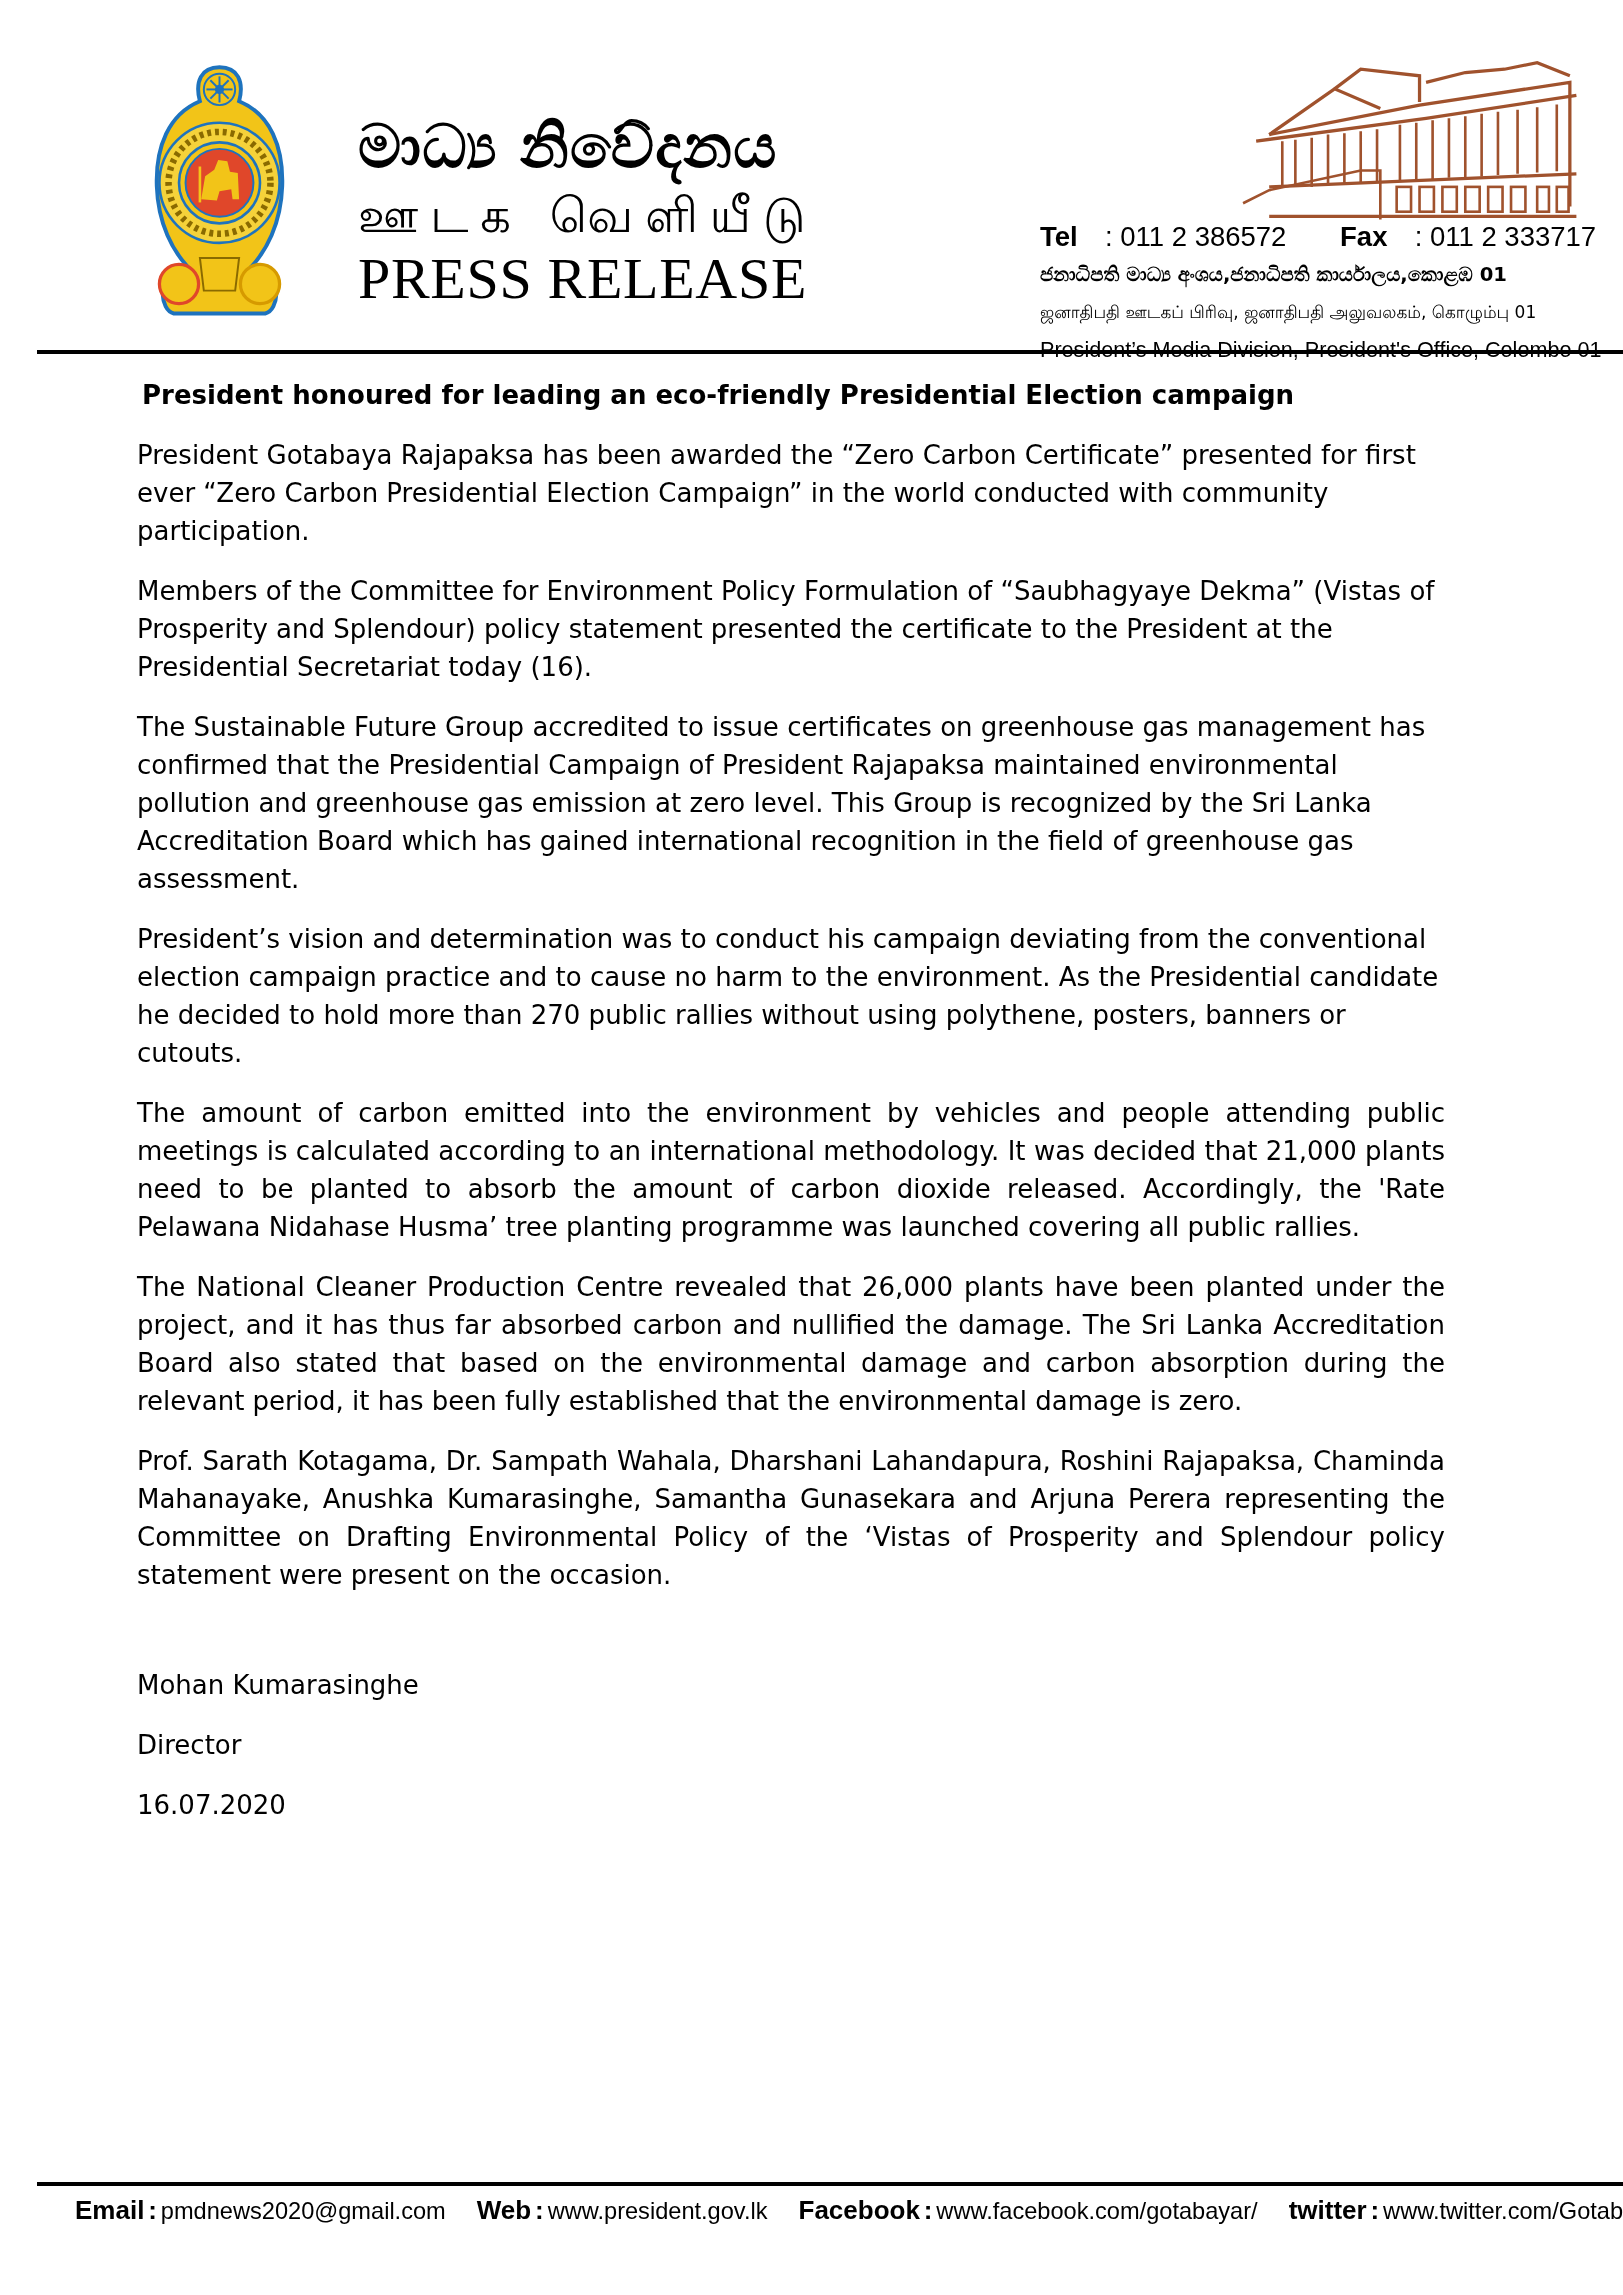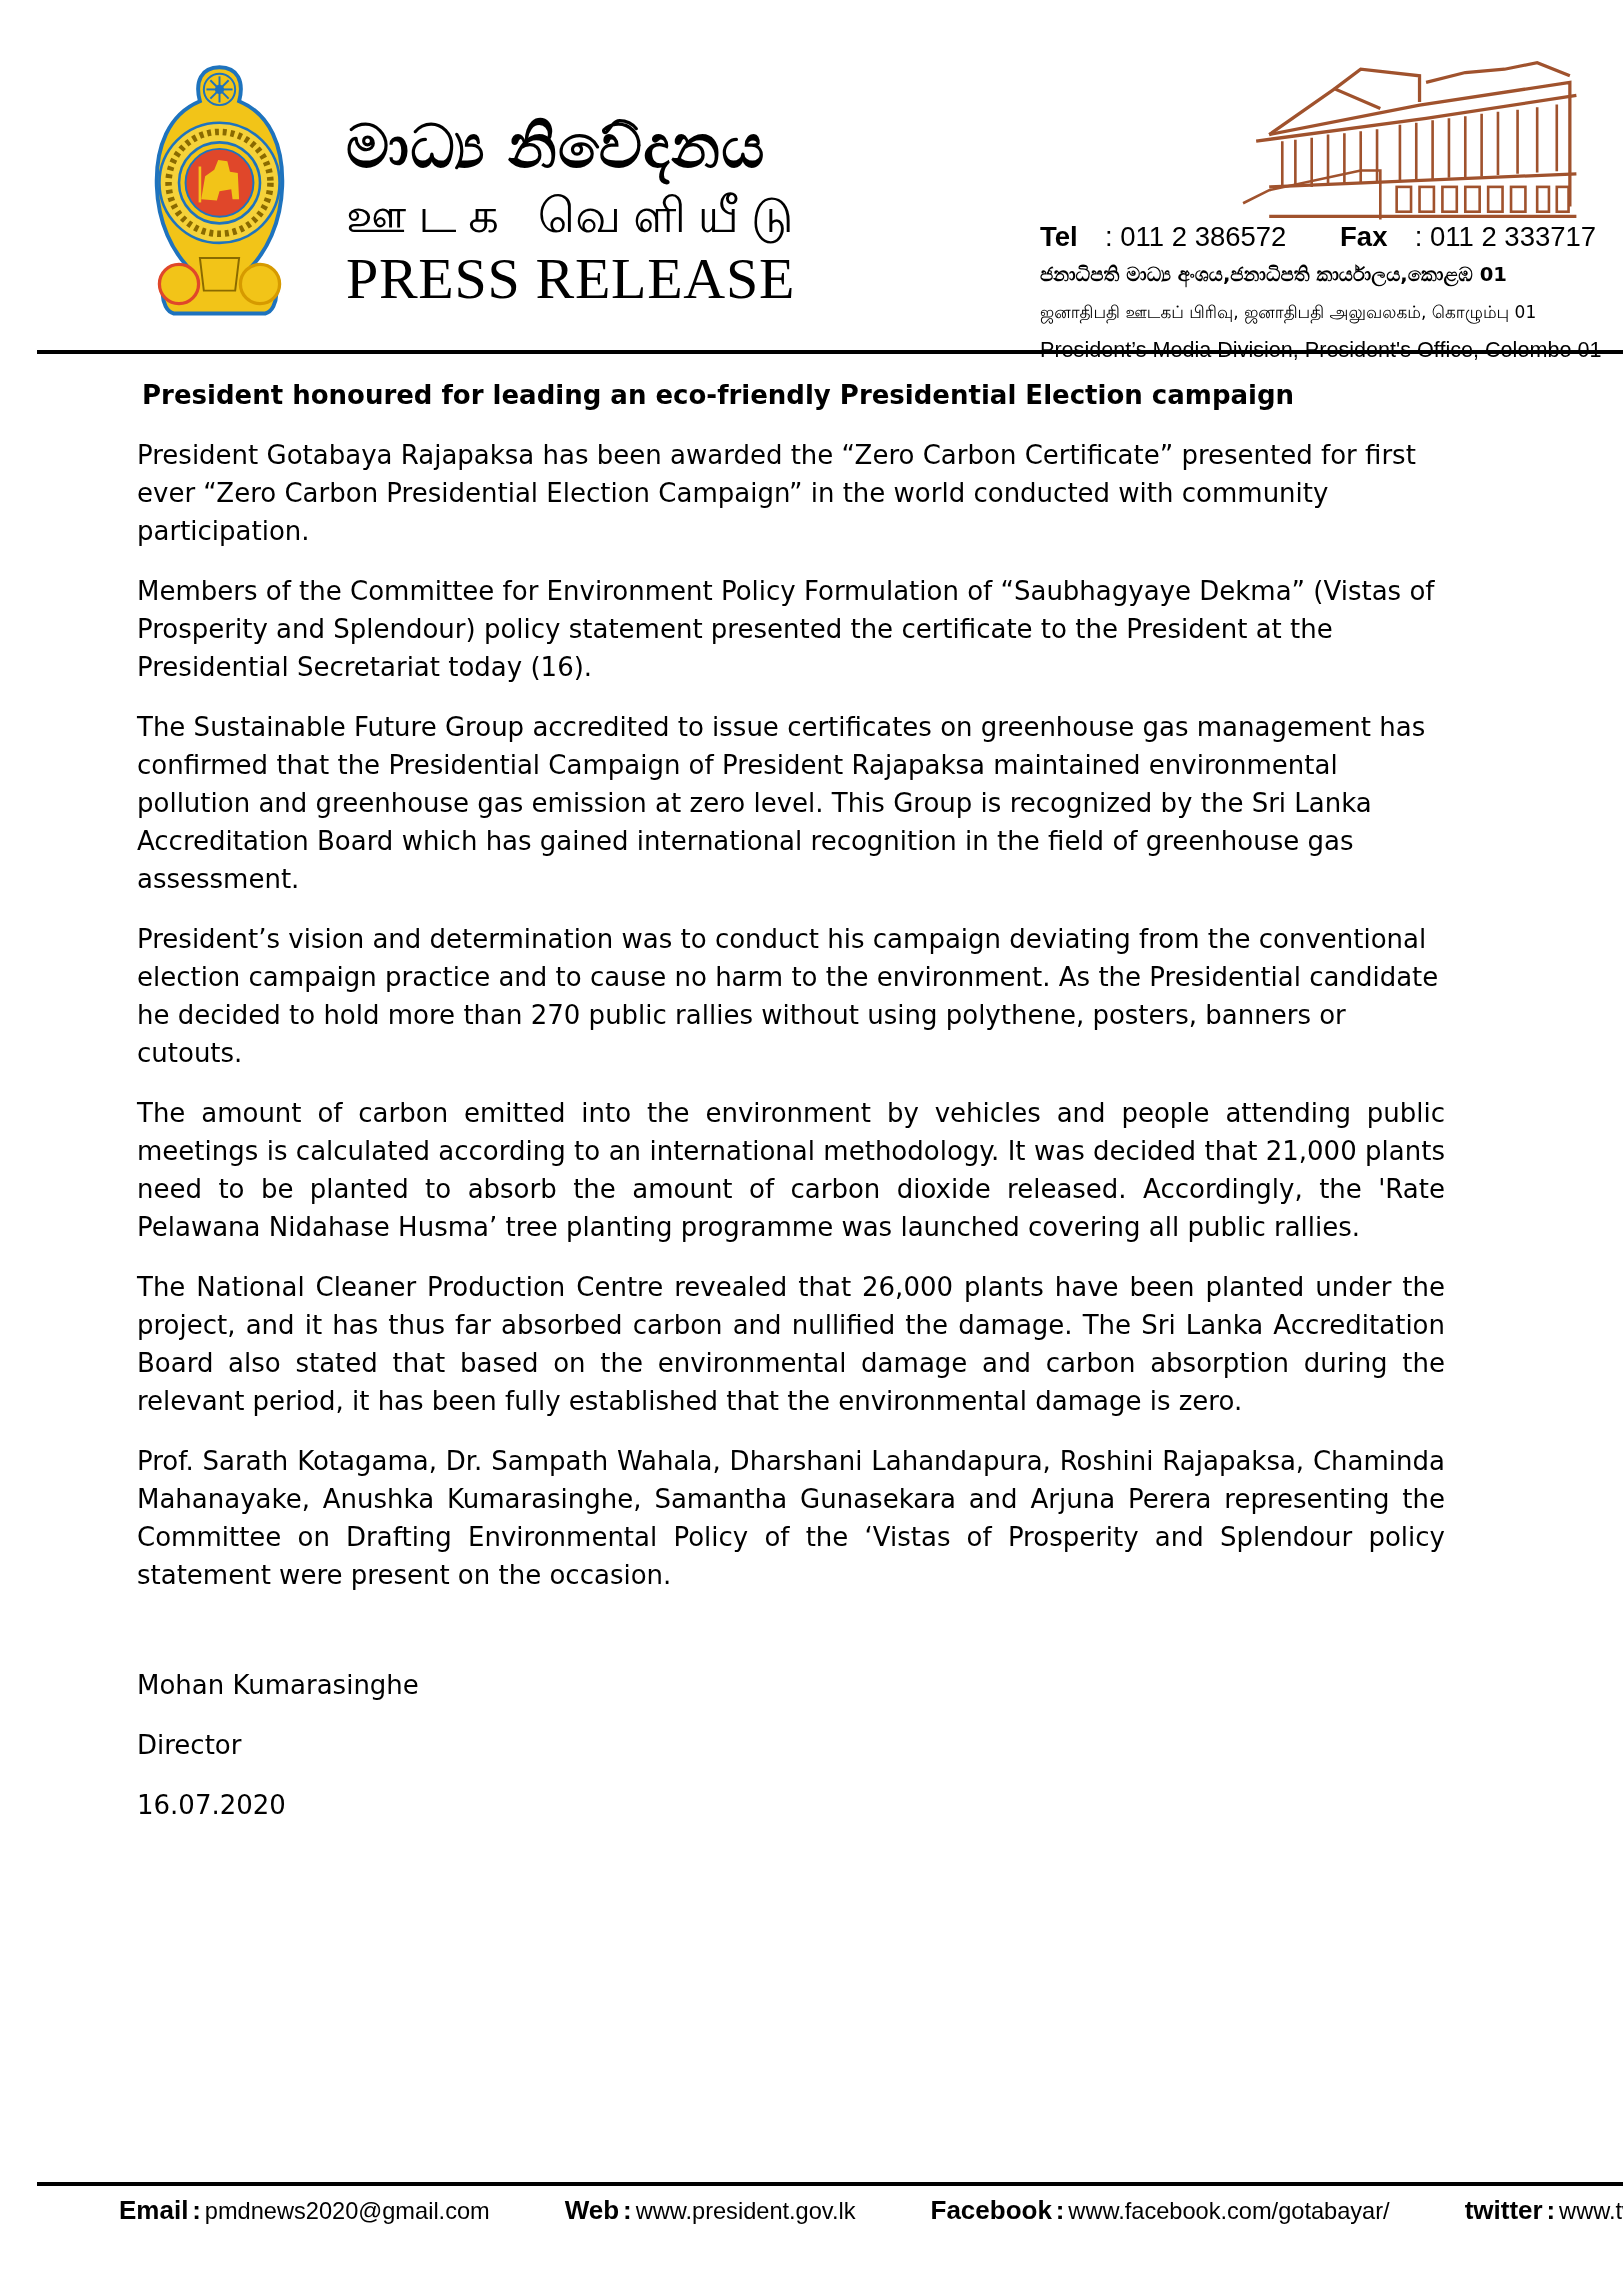--- a/index.html
+++ b/index.html
@@ -1,21 +1,21 @@
 <!DOCTYPE html>
 <html style="font-size:10.5px"><head>
 <meta charset="utf-8">
 <style>
   * { margin: 0; padding: 0; box-sizing: border-box; }
   html, body { width: 1623px; height: 2295px; background: #ffffff; }
   body { position: relative; font-family: "DejaVu Sans", sans-serif; color: #000; overflow: hidden; }
 
   
   .emblem { position: absolute; left: 154px; top: 62px; width: 131px; height: 258px; }
-  .title-block { position: absolute; left: 346px; top: 114px; }
+  .title-block { position: absolute; left: 358px; top: 114px; }
   .title-si { font-family: "DejaVu Serif", serif; font-weight: bold; font-size: 60px; line-height: 65px; letter-spacing: 1.3px; }
   .title-ta { font-family: "DejaVu Serif", serif; font-size: 48px; line-height: 62px; margin-top: 5.2px; letter-spacing: 11.8px; }
   .title-en { font-family: "Liberation Serif", serif; font-size: 58px; line-height: 60px; margin-top: 2.6px; letter-spacing: 0.7px; }
 
   .building { position: absolute; left: 1230px; top: 56px; width: 366px; height: 167px; }
   .contact { position: absolute; left: 1040px; top: 218px; width: 563px; }
   .contact-line { white-space: nowrap; }
   .contact .tel { font-family: "Liberation Sans", sans-serif; font-size: 27.5px; line-height: 37px; }
   .contact .tel b { font-weight: bold; }
   .contact .si { font-family: "DejaVu Sans", sans-serif; font-weight: bold; font-size: 19.6px; line-height: 39px; }
@@ -28,21 +28,21 @@
   .content { position: absolute; left: 137px; top: 376px; width: 1308px; font-family: "DejaVu Sans", sans-serif; font-size: 26px; line-height: 38px; }
   .headline { font-weight: bold; font-size: 26px; line-height: 38px; margin-left: 5px; margin-bottom: 22px; }
   .para { margin-bottom: 22px; }
   .para.justify { text-align: justify; text-align-last: left; }
   .signoff { margin-top: 72px; }
   .signoff div { margin-bottom: 22px; }
 
   
   .rule-bottom { position: absolute; left: 37px; top: 2182px; width: 1586px; height: 3.9px; background: #000; }
   .footer { position: absolute; left: 75px; top: 2195px; width: 1537px; display: flex; gap: 31px; font-family: "Liberation Sans", sans-serif; font-size: 23.6px; line-height: 31px; white-space: nowrap; }
-  .footer .label { font-weight: bold; font-size: 26px; margin-left: 44px; }
+  .footer .label { font-weight: bold; font-size: 26px; }
   .footer .sep { margin: 0 3.9px; }
   .footer-item { display: flex; align-items: baseline; }
 </style>
 </head>
 <body>
 
 <svg class="emblem" viewBox="0 0 200 395">
 
   <path d="M100 8 C128 8 138 30 130 60 C178 80 198 130 196 190 C194 250 170 290 150 312 L175 322 C192 330 192 380 170 385 L30 385 C8 380 8 330 25 322 L50 312 C30 290 6 250 4 190 C2 130 22 80 70 60 C62 30 72 8 100 8 Z" fill="#f2c418" stroke="#1e73be" stroke-width="6"></path>
 

